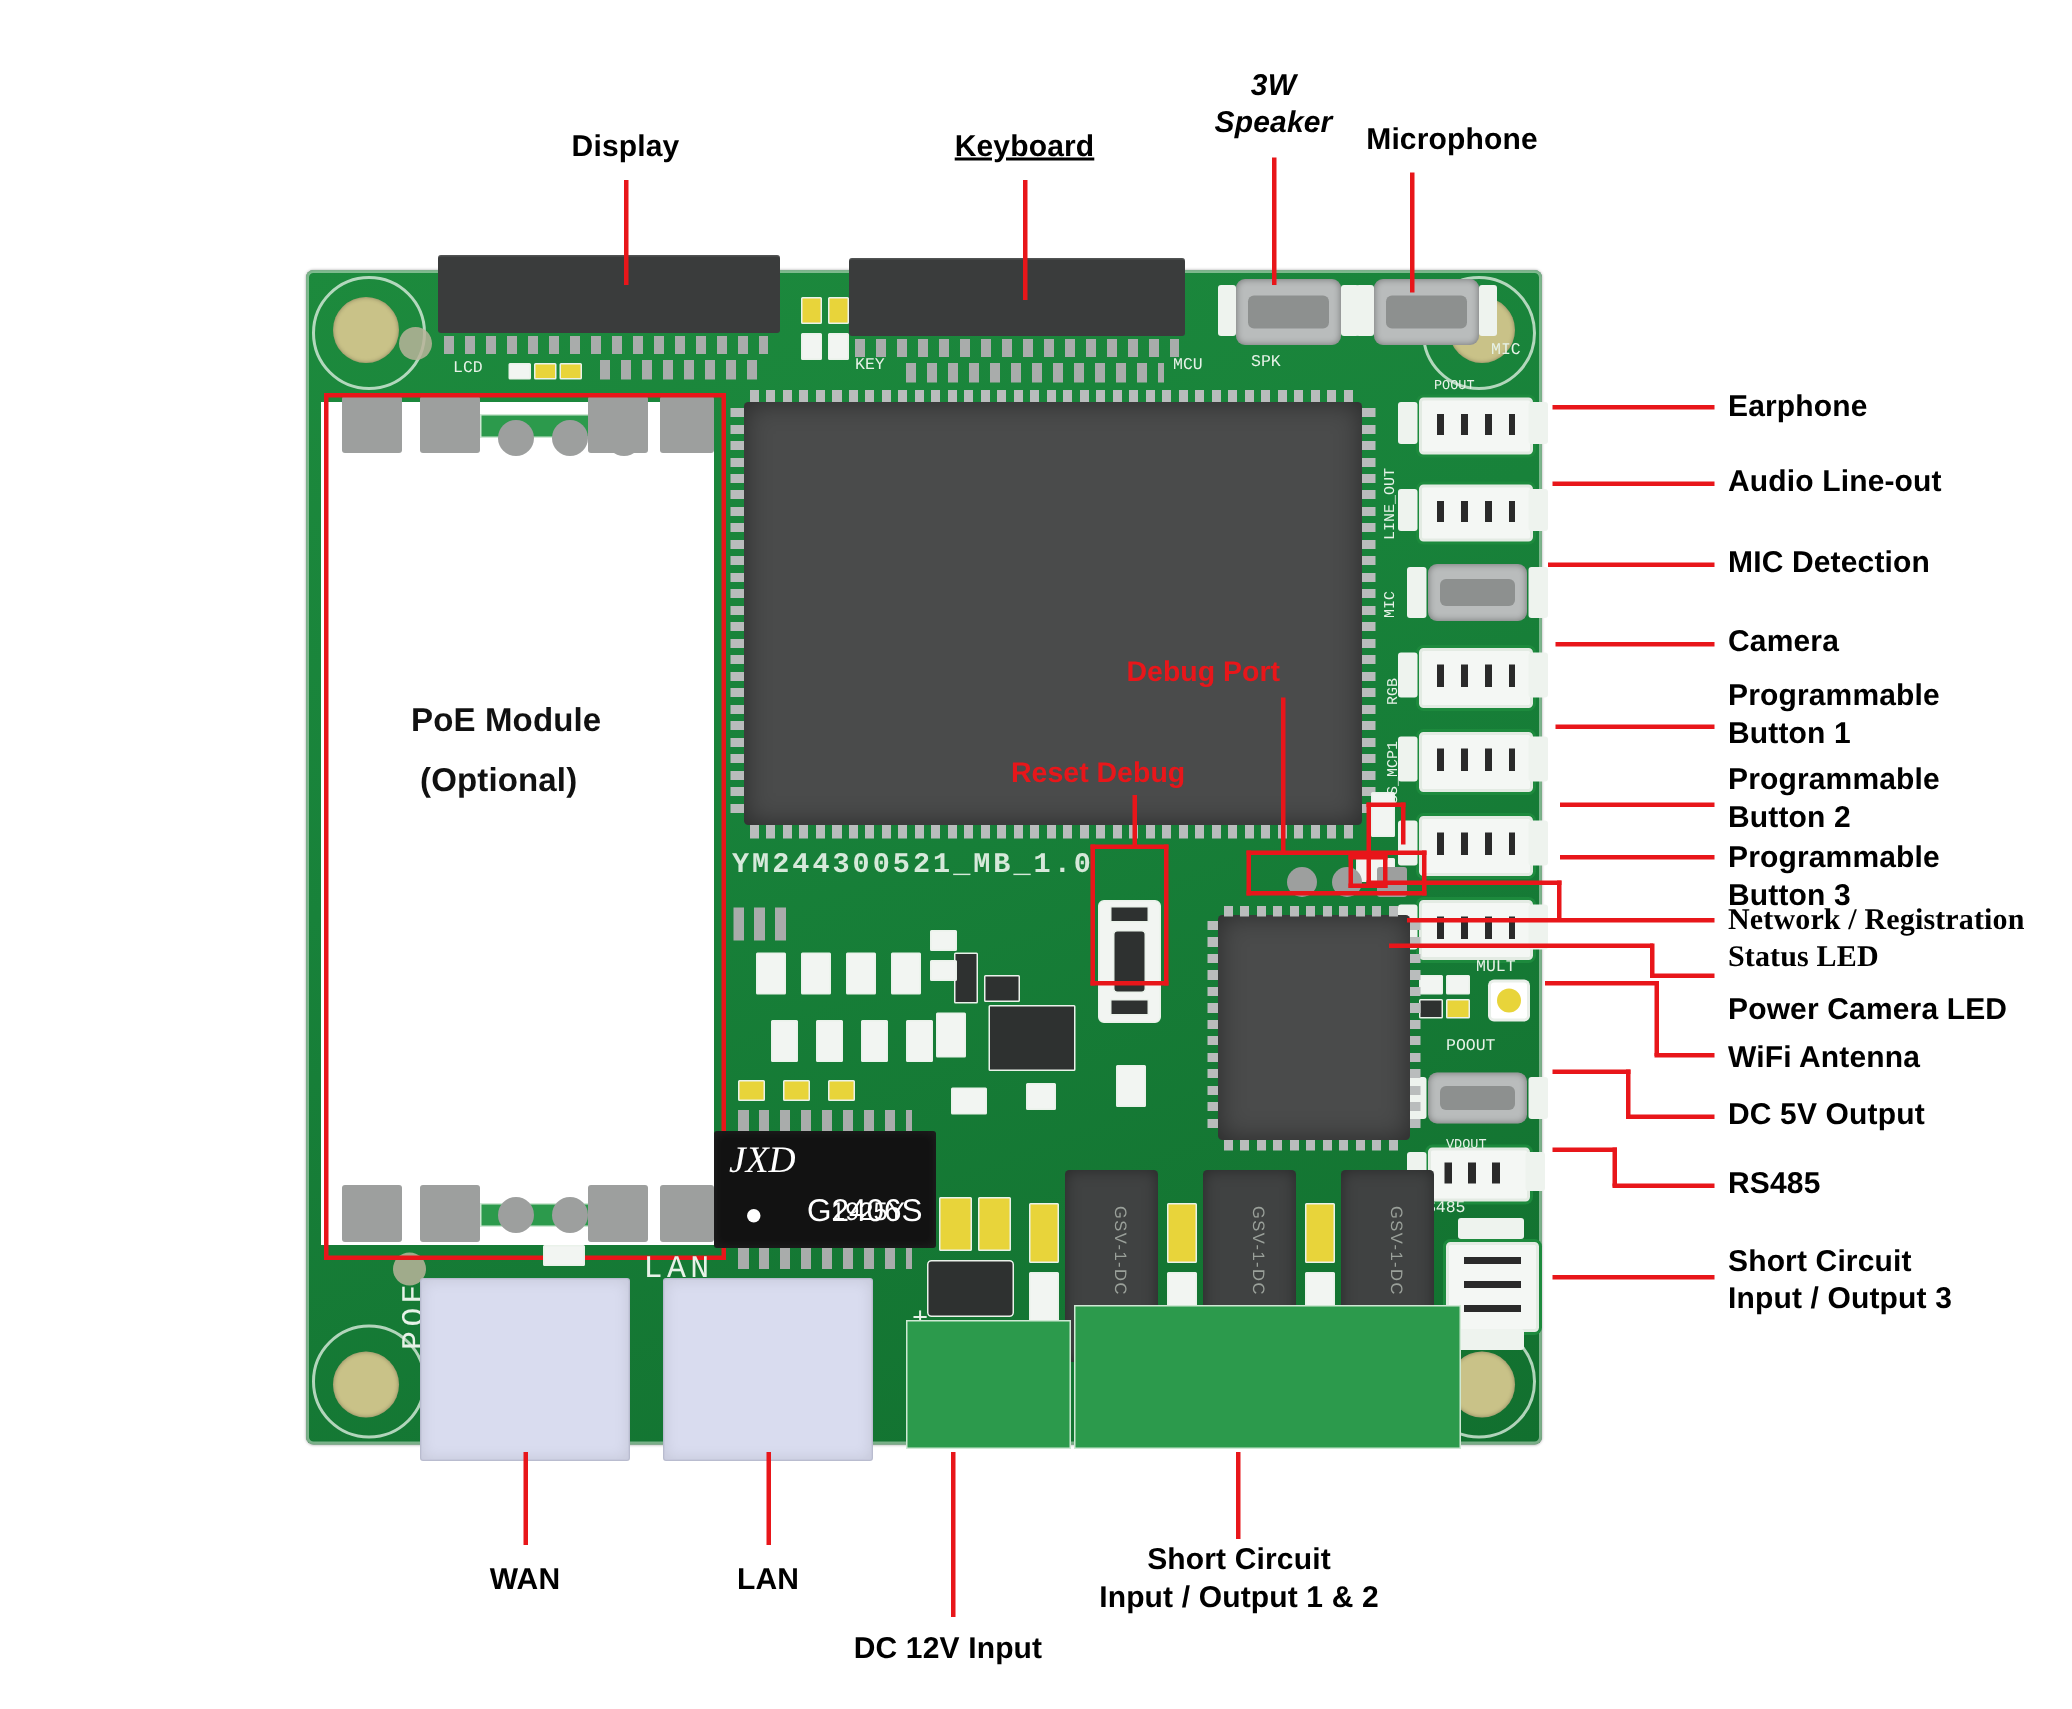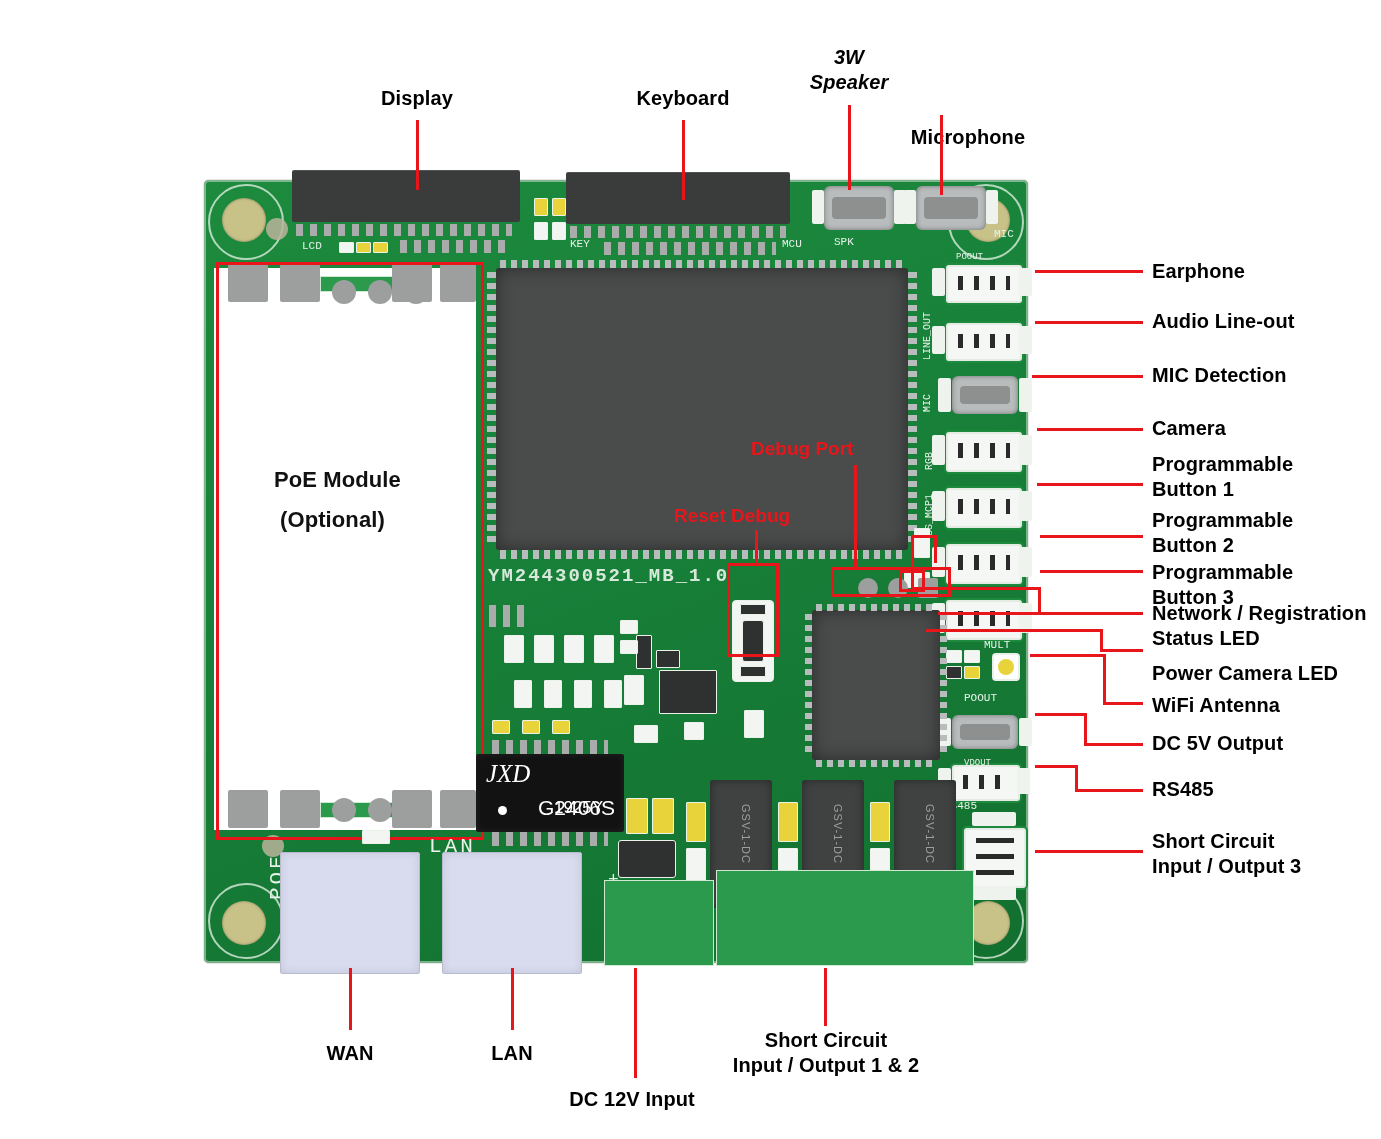--- a/index.html
+++ b/index.html
@@ -334,28 +334,28 @@
   <div class="silk" style="left:225px;top:655px;font-size:21px;letter-spacing:3px;">LAN</div>
   <div class="rj45" style="left:76px;top:672px;width:138px;height:120px;"></div>
   <div class="rj45" style="left:238px;top:672px;width:138px;height:120px;"></div>
   <div class="res w" style="left:158px;top:650px;width:26px;height:12px;"></div>
 
 </div>
 
 <div class="lbl center" style="left:417px;top:86px;">Display</div>
 <div class="red vline" style="left:416px;top:120px;height:70px;"></div>
 
-<div class="lbl center" style="left:683px;top:86px;">Keyboard</div>
+<div class="lbl center" style="left:683px;top:86px;text-decoration:underline;">Keyboard</div>
 <div class="red vline" style="left:682px;top:120px;height:80px;"></div>
 
 <div class="lbl center" style="left:849px;top:45px;font-style:italic;">3W
 Speaker</div>
 <div class="red vline" style="left:848px;top:105px;height:85px;"></div>
 
-<div class="lbl center" style="left:968px;top:81px;margin-top:44px;">Microphone</div>
+<div class="lbl center" style="left:968px;top:81px;">Microphone</div>
 <div class="red vline" style="left:940px;top:115px;height:80px;"></div>
 
 <div class="red hline" style="left:1035px;top:270px;width:108px;"></div>
 <div class="lbl" style="left:1152px;top:259px;">Earphone</div>
 
 <div class="red hline" style="left:1035px;top:321px;width:108px;"></div>
 <div class="lbl" style="left:1152px;top:309px;">Audio Line-out</div>
 
 <div class="red hline" style="left:1032px;top:375px;width:111px;"></div>
 <div class="lbl" style="left:1152px;top:363px;">MIC Detection</div>
@@ -369,21 +369,21 @@
 
 <div class="red hline" style="left:1040px;top:535px;width:103px;"></div>
 <div class="lbl" style="left:1152px;top:508px;">Programmable
 Button 2</div>
 
 <div class="red hline" style="left:1040px;top:570px;width:103px;"></div>
 <div class="lbl" style="left:1152px;top:560px;">Programmable
 Button 3</div>
 
 <div class="red hline" style="left:938px;top:612px;width:205px;"></div>
-<div class="lbl" style="left:1152px;top:601px;">Network / Registration
+<div class="lbl" style="left:1152px;top:601px;font-family:Liberation Serif, serif;">Network / Registration
 Status LED</div>
 
 <div class="red hline" style="left:926px;top:629px;width:176px;"></div>
 <div class="red vline" style="left:1100px;top:629px;height:22px;"></div>
 <div class="red hline" style="left:1100px;top:649px;width:43px;"></div>
 <div class="lbl" style="left:1152px;top:661px;">Power Camera LED</div>
 
 <div class="red hline" style="left:1030px;top:654px;width:76px;"></div>
 <div class="red vline" style="left:1103px;top:654px;height:50px;"></div>
 <div class="red hline" style="left:1103px;top:702px;width:40px;"></div>

